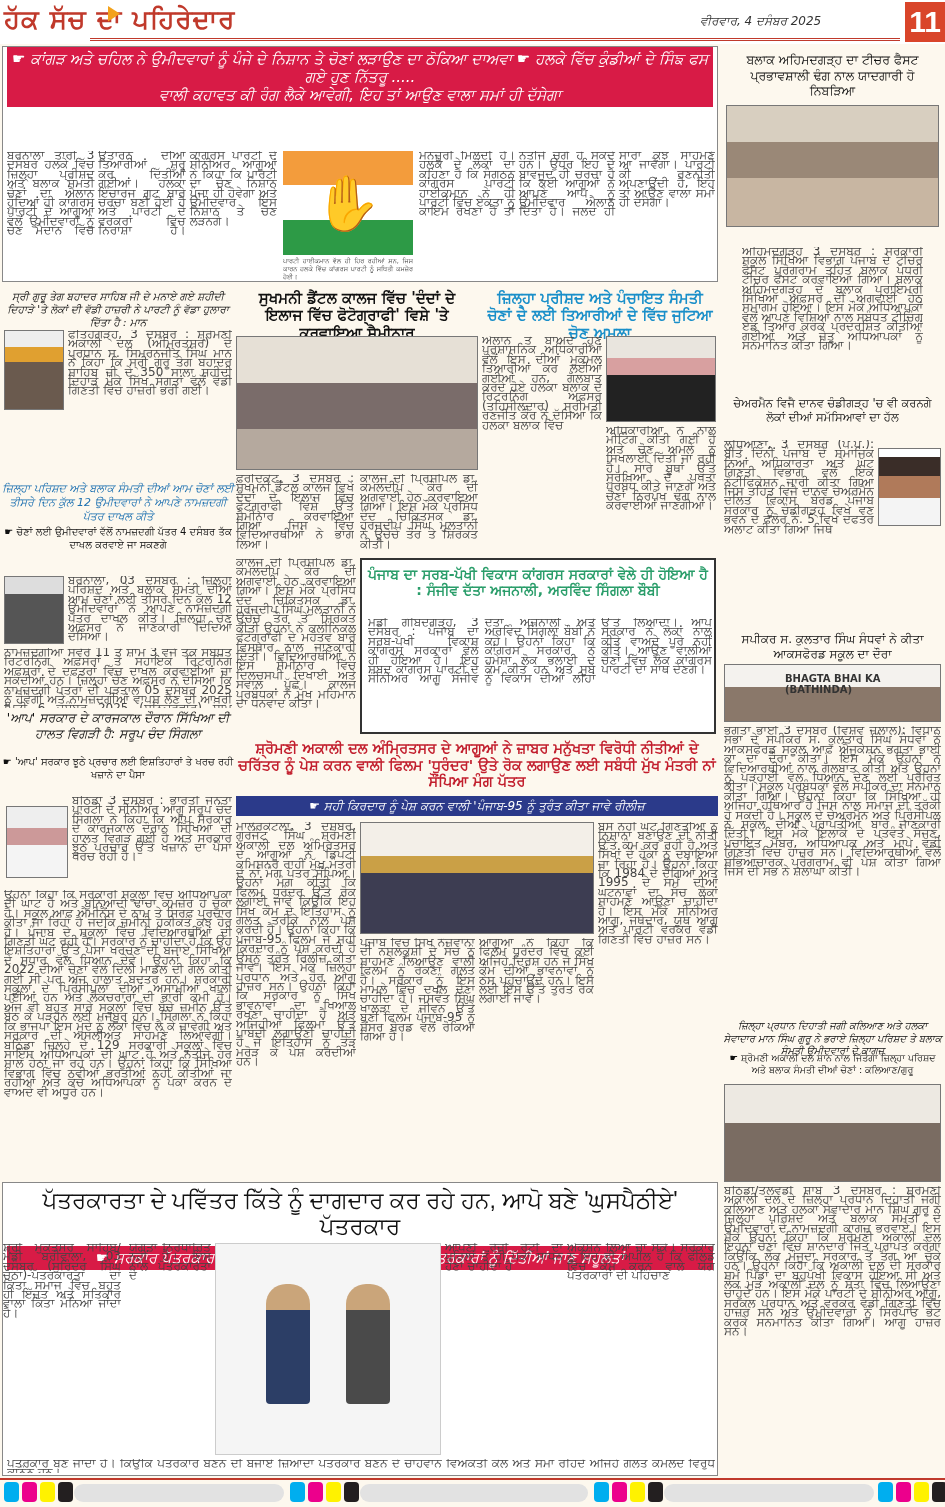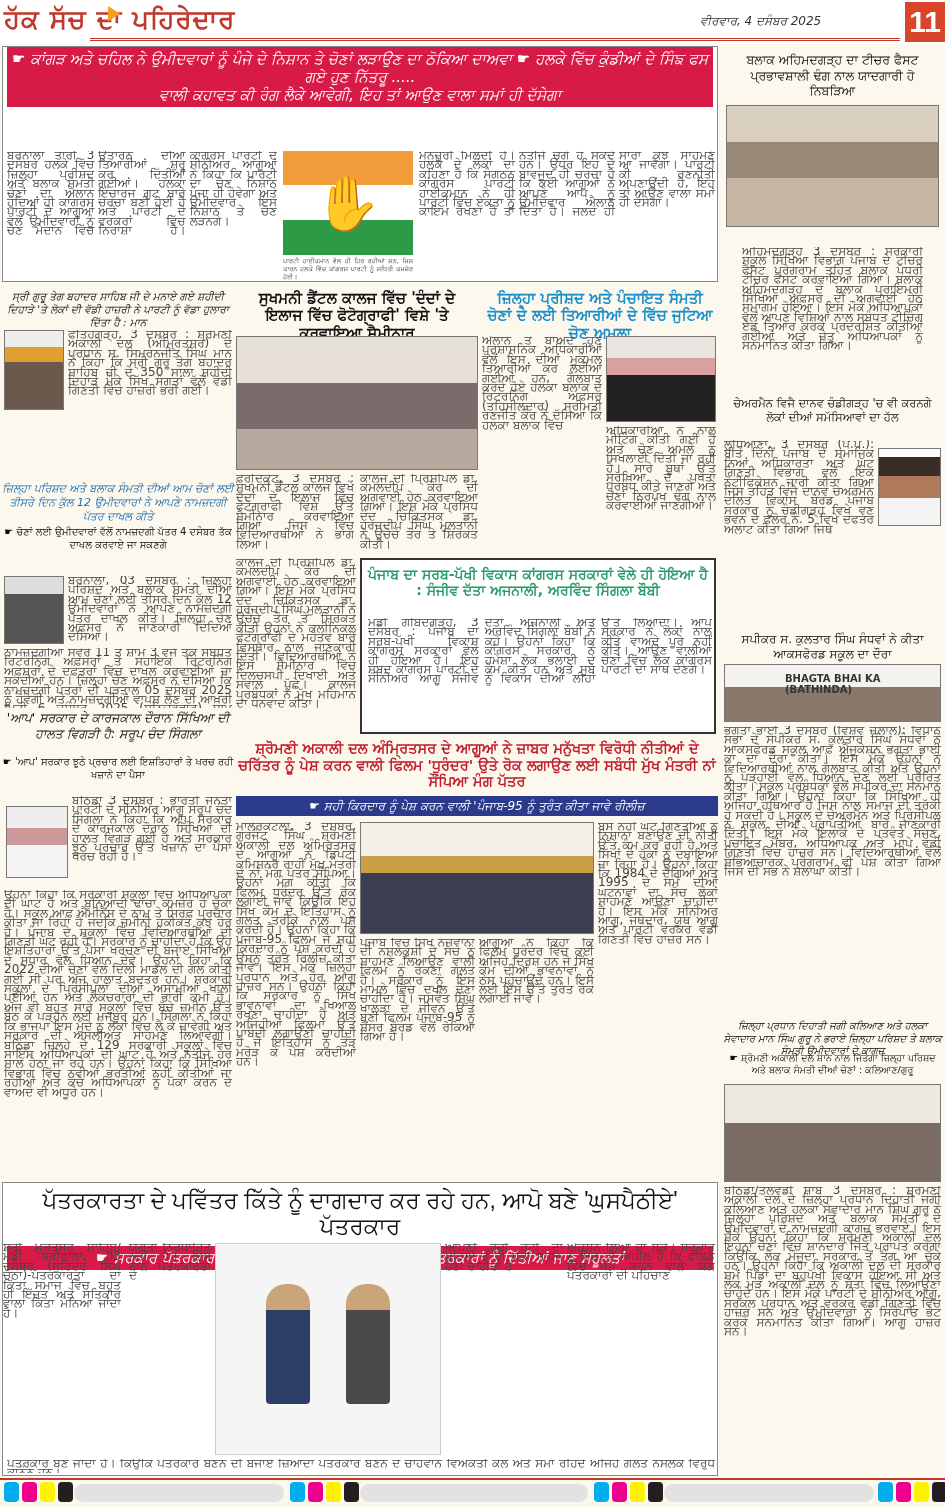--- a/index.html
+++ b/index.html
@@ -121,21 +121,21 @@
   <div class="redband" style="margin:0 4px">☛ ਸਰਕਾਰ ਪੱਤਰਕਾਰ ਬਣਨ ਲਈ ਕਰੇ ਮਾਪਦੰਡ ਤਹਿ ☛ ਯੋਗ ਪੱਤਰਕਾਰਾਂ ਨੂੰ ਦਿੱਤੀਆਂ ਜਾਣ ਸਹੂਲਤਾਂ</div>
   <div class="txt" style="position:absolute;left:0;top:60px;width:118px;height:212px">ਸ੍ਰੀ ਮੁਕਤਸਰ ਸਾਹਿਬ/ਮੰਡੀ ਬਰੀਵਾਲਾ, 03 ਦਸੰਬਰ (ਸੁਰਿੰਦਰ ਸਿੰਘ ਚੱਠਾ)-ਪੱਤਰਕਾਰਤਾ ਦਾ ਕਿੱਤਾ ਸਮਾਜ ਵਿੱਚ ਬਹੁਤ ਹੀ ਇੱਜ਼ਤ ਅਤੇ ਸਤਿਕਾਰ ਵਾਲਾ ਕਿੱਤਾ ਮੰਨਿਆ ਜਾਂਦਾ ਹੈ।</div>
   <div class="txt" style="position:absolute;left:126px;top:60px;width:82px;height:212px">ਯੋਗਤਾ ਨਿਰਧਾਰਿਤ ਨਹੀਂ ਹੈ। ਇਸ ਨਾਲ ਪੱਤਰਕਾਰਤਾ ਦੇ</div>
   <div class="abs" style="left:212px;top:60px;width:226px;height:212px;background:#f5f5f5;border:1px solid #ccc">
     <div style="position:absolute;left:50px;top:40px;width:44px;height:120px;background:linear-gradient(#caa57a 0 22%,#2c3e66 22%);border-radius:20px 20px 4px 4px"></div>
     <div style="position:absolute;left:130px;top:40px;width:44px;height:120px;background:linear-gradient(#caa57a 0 22%,#4a4a4a 22%);border-radius:20px 20px 4px 4px"></div>
   </div>
   <div class="txt" style="position:absolute;left:442px;top:60px;width:0;height:0"></div>
   <div class="txt" style="position:absolute;left:442px;top:60px;width:118px;height:212px">ਆਪਣੀ ਰੋਜ਼ੀ ਰੋਟੀ ਦਾ ਪਹਿਲਾਂ ਤੋਂ ਹੀ ਪੱਕਾ ਸਾਧਨ ਹੋਣਾ ਚਾਹੀਦਾ ਹੈ</div>
   <div class="txt" style="position:absolute;left:564px;top:60px;width:148px;height:212px">ਐਕਸ਼ਨ ਲਿਆ ਜਾ ਸਕੇ। ਸਰਕਾਰ ਨੂੰ ਇਹ ਵੀ ਅਪੀਲ ਹੈ ਕਿ ਫੀਲਡ ਵਿੱਚ ਕੰਮ ਕਰਨ ਵਾਲੇ ਯੋਗ ਪੱਤਰਕਾਰਾਂ ਦੀ ਪਹਿਚਾਣ</div>
-  <div class="txt" style="position:absolute;left:4px;top:276px;width:708px;height:14px">ਪੱਤਰਕਾਰ ਬਣ ਜਾਂਦਾ ਹੈ। ਕਿਉਂਕਿ ਪੱਤਰਕਾਰ ਬਣਨ ਦੀ ਬਜਾਏ ਜ਼ਿਆਦਾ ਪੱਤਰਕਾਰ ਬਣਨ ਦੇ ਚਾਹਵਾਨ ਵਿਅਕਤੀ ਕੋਲ ਅਤੇ ਸਮਾਂ ਰਹਿੰਦੇ ਅਜਿਹੇ ਗਲਤ ਨਸਲਕ ਵਿਰੁੱਧ ਕਾਨੂੰਨ ਹਨ।</div>
+  <div class="txt" style="position:absolute;left:4px;top:276px;width:708px;height:14px">ਪੱਤਰਕਾਰ ਬਣ ਜਾਂਦਾ ਹੈ। ਕਿਉਂਕਿ ਪੱਤਰਕਾਰ ਬਣਨ ਦੀ ਬਜਾਏ ਜ਼ਿਆਦਾ ਪੱਤਰਕਾਰ ਬਣਨ ਦੇ ਚਾਹਵਾਨ ਵਿਅਕਤੀ ਕੋਲ ਅਤੇ ਸਮਾਂ ਰਹਿੰਦੇ ਅਜਿਹੇ ਗਲਤ ਕਮਲਦ ਵਿਰੁੱਧ ਕਾਨੂੰਨ ਹਨ।</div>
 </div>
 
 <div class="abs" style="left:0;top:1478px;width:945px;height:2px;background:#c0392b"></div>
 <div class="abs cmyk" style="left:4px">
   <span style="background:#00aeef"></span>
   <span style="background:#ec008c"></span>
   <span style="background:#fff200"></span>
   <span style="background:#231f20"></span>
 </div>
 <div class="abs bar" style="left:74px;width:210px"></div>

